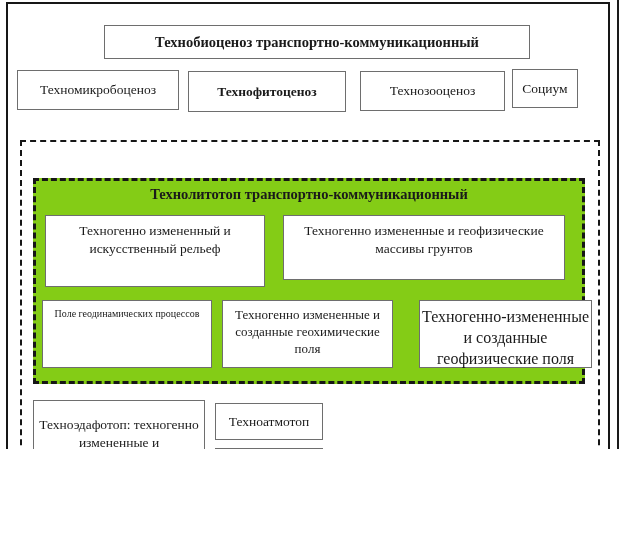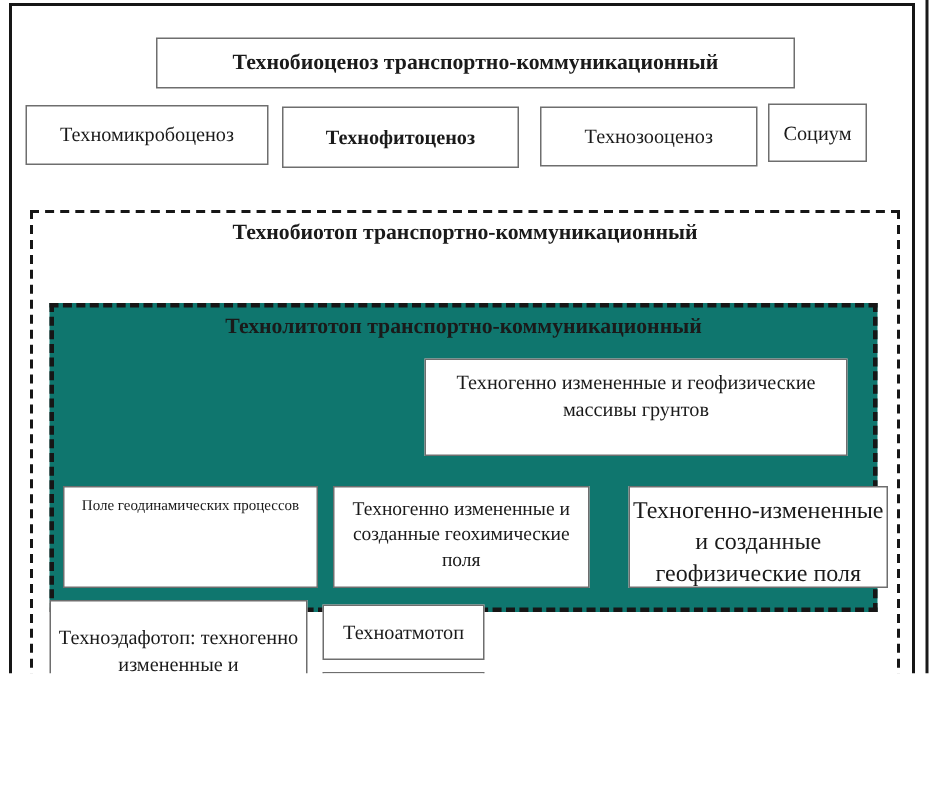--- a/index.html
+++ b/index.html
@@ -49,21 +49,21 @@
   #b-phyto   { left: 180px; top: 67px; width: 158px; height: 41px; font-weight: bold; }
   #b-zoo     { left: 352px; top: 67px; width: 145px; height: 40px; }
   #b-socium  { left: 504px; top: 65px; width: 66px;  height: 39px; }
   
   .g-biotope {
     position: absolute; left: 12px; top: 136px; width: 580px; height: 365px;
     border: 2px dashed #161616; background: #ffffff;
   }
   .g-litho {
     position: absolute; left: 11px; top: 36px; width: 552px; height: 206px;
-    border: 3px dashed #161616; background: #0f766e; margin-top: 24px;
+    border: 3px dashed #161616; background: #84cc16;
   }
   .group-title {
     position: absolute; left: 0; top: 5px; width: 100%;
     text-align: center; font-size: 14.5px; font-weight: bold;
   }
   
   #bA1 { left: 9px;   top: 34px;  width: 220px; height: 72px; }
   #bA2 { left: 247px; top: 34px;  width: 282px; height: 65px; }
   #bA2 .wrap { display: inline-block; max-width: 250px; }
   #bB1 { left: 6px;   top: 119px; width: 170px; height: 68px; font-size: 10px; }
@@ -97,25 +97,27 @@
       <span>Технофитоценоз</span>
     </div>
     <div class="box cv" id="b-zoo">
       <span>Технозооценоз</span>
     </div>
     <div class="box cv" id="b-socium">
       <span>Социум</span>
     </div>
 
     <div class="g-biotope">
-      <div class="group-title">Технобиотоп транспортно-коммуникационный</div>
 
       <div class="g-litho">
         <div class="group-title">Технолитотоп транспортно-коммуникационный</div>
 
+        <div class="box tt" id="bA1">
+          <span>Техногенно измененный и искусственный рельеф</span>
+        </div>
         <div class="box tt" id="bA2">
           <span class="wrap">Техногенно измененные и геофизические массивы грунтов</span>
         </div>
 
         <div class="box tt" id="bB1">
           <span>Поле геодинамических процессов</span>
         </div>
         <div class="box tt" id="bB2">
           <span>Техногенно измененные и созданные геохимические поля</span>
         </div>

